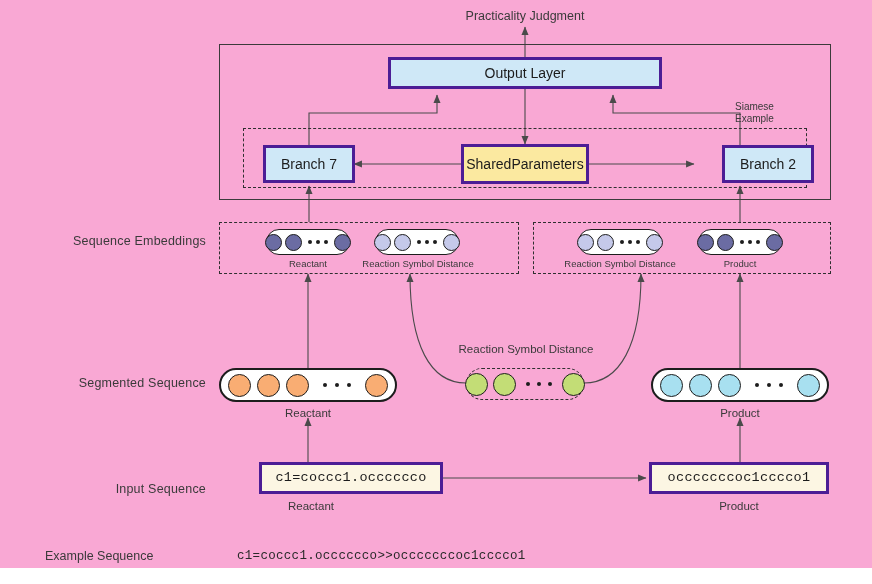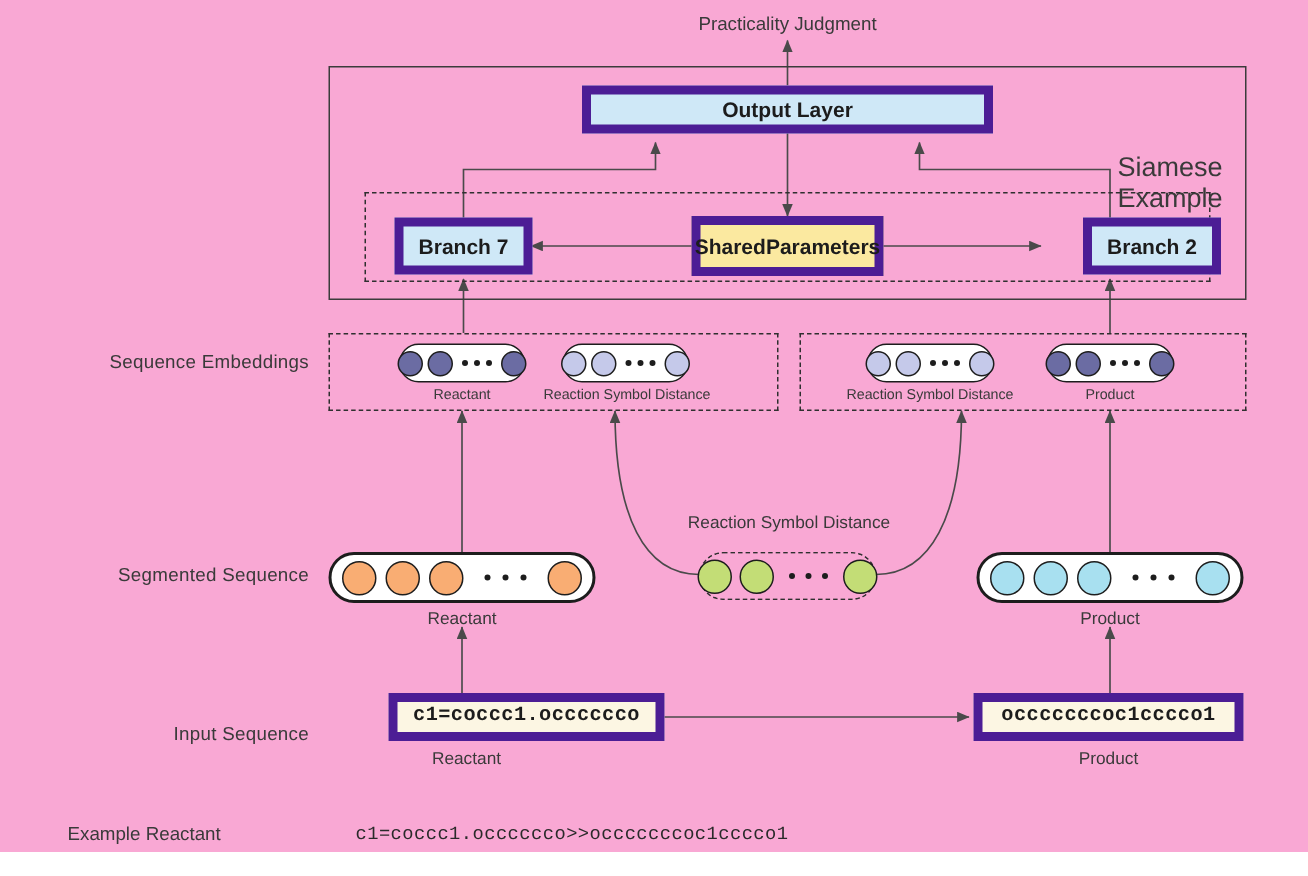--- a/index.html
+++ b/index.html
@@ -29,29 +29,28 @@
     position:absolute;
     font-size:12.5px;
     color:#3a3a3a;
     white-space:nowrap;
     text-align:center;
   }
 
   .box{
     position:absolute;
     box-sizing:border-box;
-    border:6px solid #4c1d95;
+    border:3px solid #4c1d95;
     display:flex;
     align-items:center;
     justify-content:center;
     text-align:left;
     font-size:14px;
     color:#1c1c1c;
     line-height:1.15;
-    font-weight:bold;
   }
   .box.blue{background:#cfe8f7;}
   .box.yellow{background:#fbe9a0;}
   .box.cream{
     background:#fcf6e3;
     font-family:"Liberation Mono", monospace;
     font-size:13.5px;
     letter-spacing:.3px;
   }
 
@@ -64,23 +63,23 @@
   .dashed-frame{
     position:absolute;
     box-sizing:border-box;
     border:1.6px dashed #2f2f2f;
     background:transparent;
   }
   .dashed-frame.thin{border-width:1.3px;}
 
   .siamese-label{
     position:absolute;
-    font-size:18px;
-    color:#3a3a3a;
-    text-align:center;
+    font-size:10px;
+    color:#3a3a3a;
+    text-align:left;
     line-height:1.15;
     white-space:nowrap;
   }
 
   
   .capsule{
     position:absolute;
     box-sizing:border-box;
     border:2px solid #1d1d1d;
     border-radius:999px;
@@ -304,16 +303,16 @@
   <div class="seg-caption" style="left:651px;top:407px;width:178px;">Product</div>
 
   <div class="row-label" style="left:20px;top:482px;width:186px;">Input Sequence</div>
 
   <div class="box cream" style="left:219px;top:462px;width:184px;height:32px;margin-left:40px;">c1=coccc1.occcccco</div>
   <div class="seg-caption" style="left:219px;top:500px;width:184px;">Reactant</div>
 
   <div class="box cream" style="left:649px;top:462px;width:180px;height:32px;">occcccccoc1cccco1</div>
   <div class="seg-caption" style="left:649px;top:500px;width:180px;">Product</div>
 
-  <div class="example-label" style="left:45px;top:549px;">Example Reactant</div>
+  <div class="example-label" style="left:45px;top:549px;">Example Sequence</div>
   <div class="example-seq" style="left:219px;top:549px;margin-left:18px;">c1=coccc1.occcccco&gt;&gt;occcccccoc1cccco1</div>
 
 </div>
 
 </body></html>

